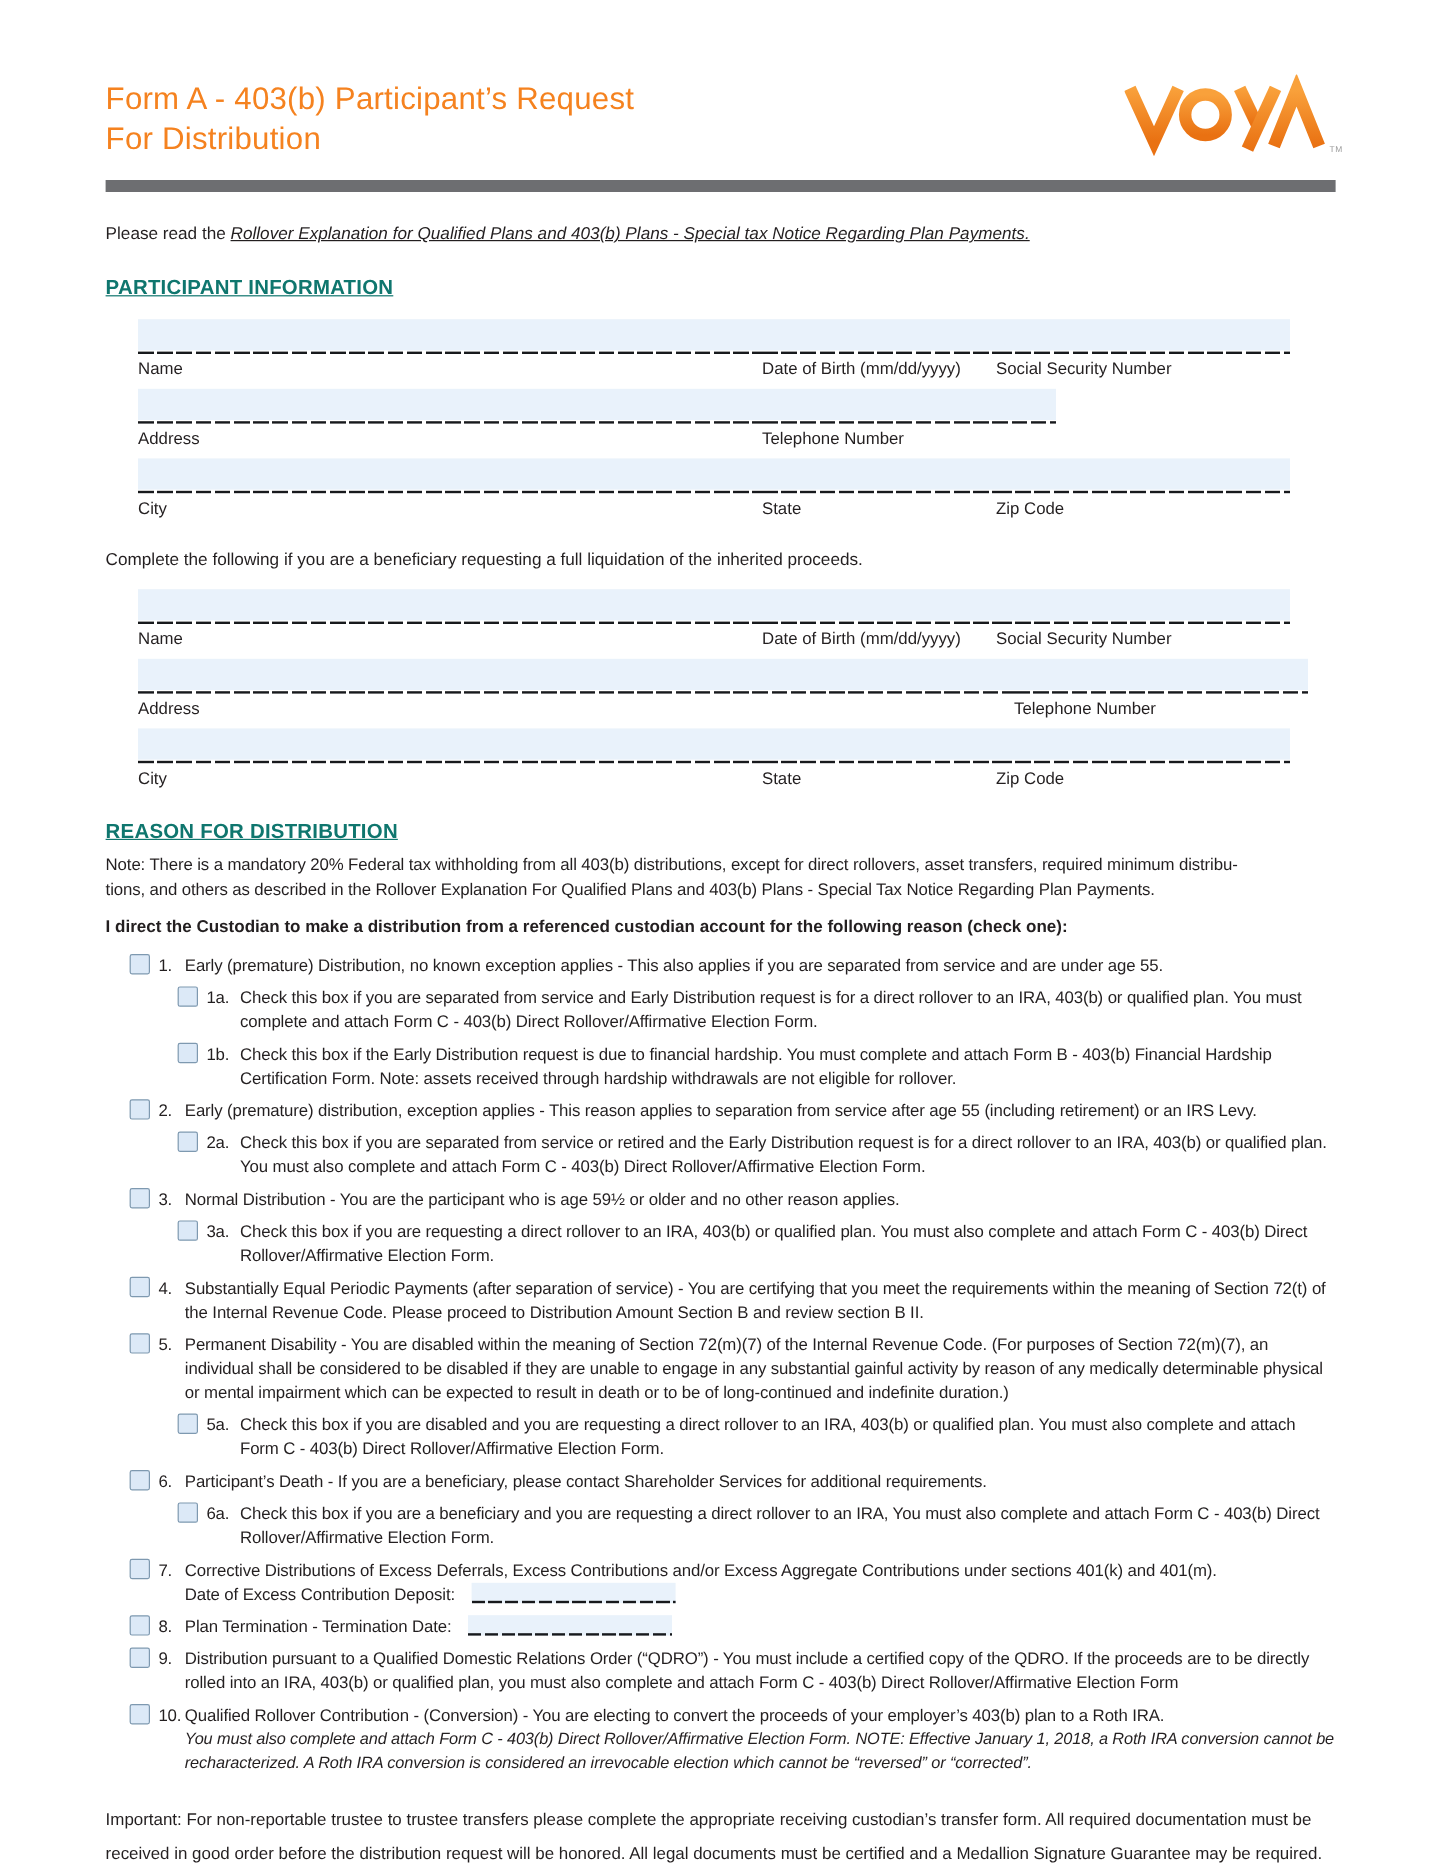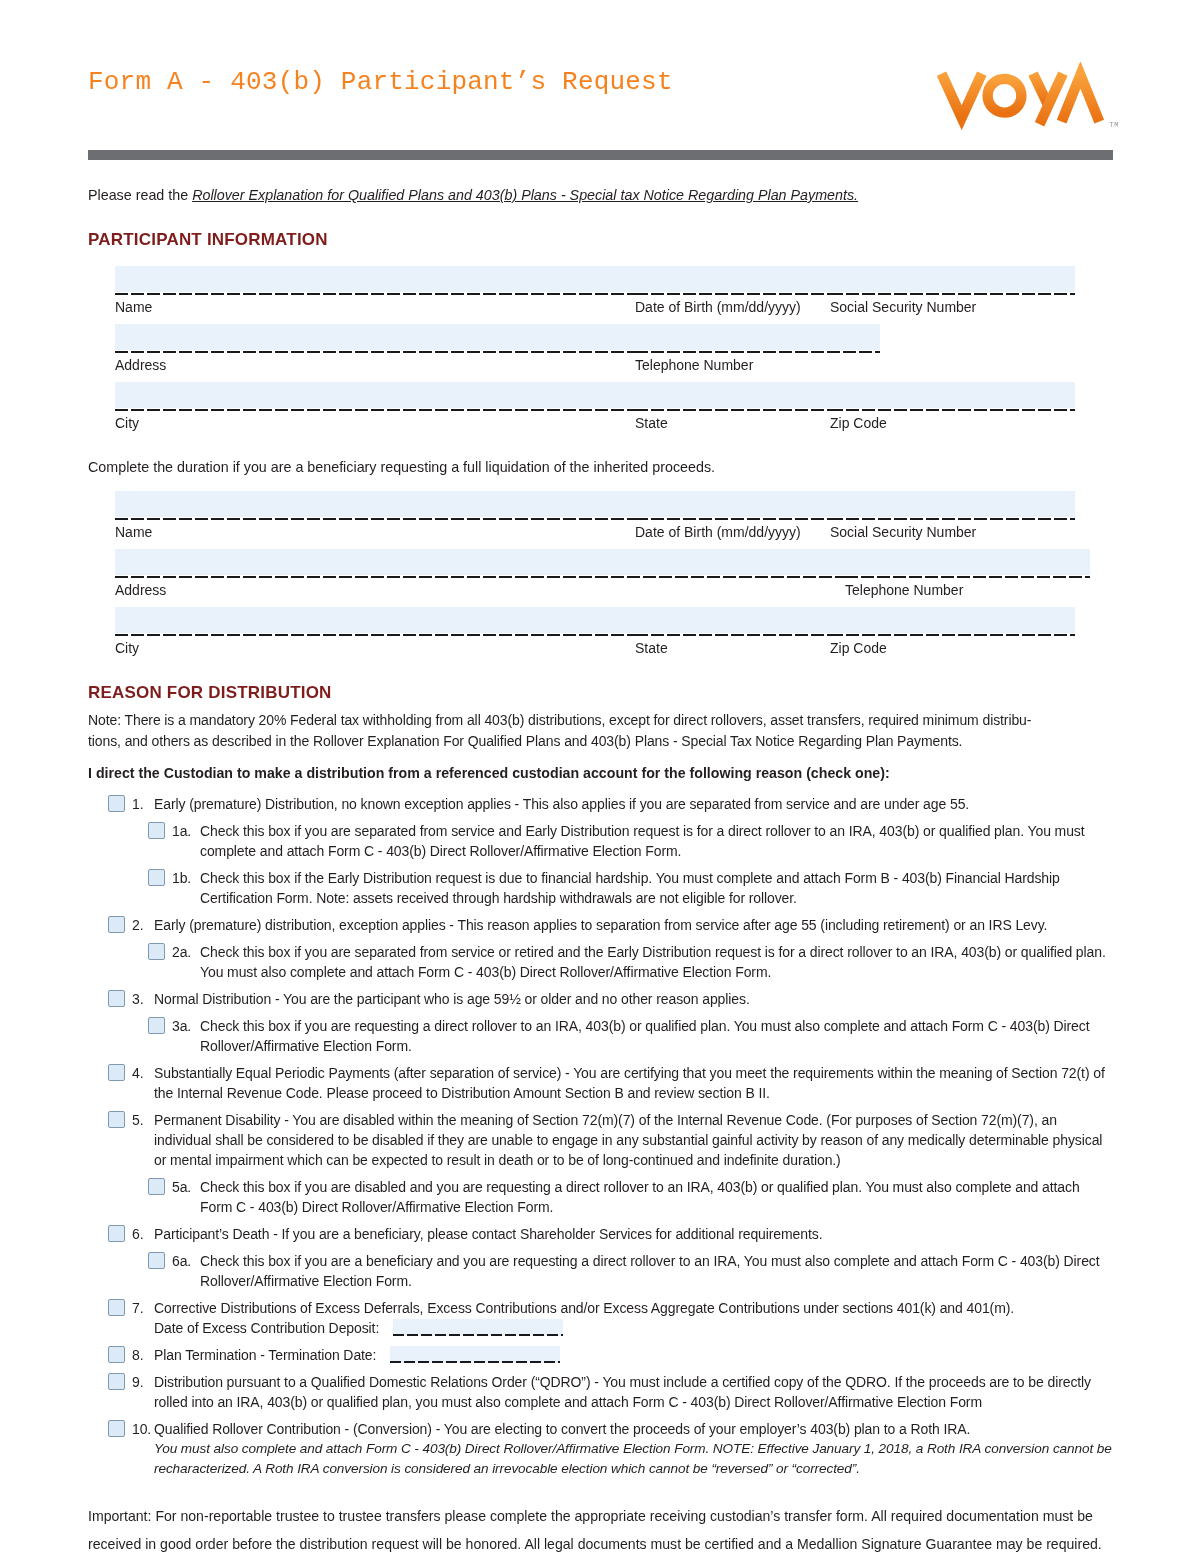--- a/index.html
+++ b/index.html
@@ -1,31 +1,31 @@
 <!DOCTYPE html>
 <html><head>
 <meta charset="utf-8">
 <style>
   html,body{margin:0;padding:0;background:#ffffff;}
   body{font-family:"Liberation Sans", sans-serif;color:#231F20;}
   .page{width:1200px;height:1553px;box-sizing:border-box;padding:66px 87px 0 88px;position:relative;overflow:hidden;background:#fff;}
 
   
-  .hdr{display:flex;justify-content:space-between;align-items:flex-start;font-family:Liberation Mono, monospace;}
+  .hdr{display:flex;justify-content:space-between;align-items:flex-start;}
   .title{color:#F5821F;font-size:26px;line-height:33px;font-weight:400;letter-spacing:.2px;}
   .logo-wrap{position:relative;margin-top:-4px;padding-right:4px;}
   .logo-tm{position:absolute;right:-6px;bottom:8px;font-size:7px;color:#9a9a9a;letter-spacing:.5px;}
   .gray-bar{height:10px;background:#6D6E71;margin-top:13px;}
 
   
   .intro{margin:27px 0 0 0;font-size:14.3px;}
   .intro .i{font-style:italic;text-decoration:underline;}
 
   
-  .sec-head{margin:27px 0 0 0;color:#7f1d1d;font-size:17px;font-weight:700;letter-spacing:.2px;}
+  .sec-head{margin:27px 0 0 0;color:#0f766e;font-size:17px;font-weight:700;letter-spacing:.2px;text-decoration:underline;}
 
   
   .fields{margin-top:16px;padding:0 3px 0 27px;}
   .field-row{display:flex;justify-content:flex-start;margin-bottom:9px;}
   .field{display:block;}
   .field.lg{width:520px;} .field.md{width:195px;} .field.sm{width:245px;} .field.xl{width:730px;}
   .input-box{height:26px;background:#E9F2FB;}
   .field-underline{height:2px;margin-top:1px;background-image:repeating-linear-gradient(90deg,#17191C 0 13px,transparent 13px 16px);}
   .field-label{font-size:14px;margin-top:4px;}
 
@@ -55,20 +55,21 @@
   .important{margin:23px 0 0 0;font-size:14.1px;line-height:28px;}
 </style>
 </head>
 <body>
 
 <div class="page">
 
   <div class="hdr">
     <div class="title">
       <div>Form A - 403(b) Participant’s Request</div>
+      <div>For Distribution</div>
     </div>
     <div class="logo-wrap">
       <svg width="172" height="70" viewBox="0 0 265 100" aria-hidden="true">
         <defs>
           <linearGradient id="vg" x1="0" y1="0" x2="0" y2="1">
             <stop offset="0" stop-color="#F9A13B"></stop>
             <stop offset="1" stop-color="#E97112"></stop>
           </linearGradient>
         </defs>
         <g stroke="url(#vg)" stroke-width="16" fill="none" stroke-linejoin="miter">
@@ -131,21 +132,21 @@
           <div class="field-label">State</div>
         </div>
         <div class="field sm">
           <div class="input-box"></div>
           <div class="field-underline"></div>
           <div class="field-label">Zip Code</div>
         </div>
       </div>
     </div>
 
-  <p class="bene-intro">Complete the duration if you are a beneficiary requesting a full liquidation of the inherited proceeds.</p>
+  <p class="bene-intro">Complete the following if you are a beneficiary requesting a full liquidation of the inherited proceeds.</p>
   <div class="fields" id="beneficiary-grid">
       <div class="field-row">
         <div class="field lg">
           <div class="input-box"></div>
           <div class="field-underline"></div>
           <div class="field-label">Name</div>
         </div>
         <div class="field md">
           <div class="input-box"></div>
           <div class="field-underline"></div>

